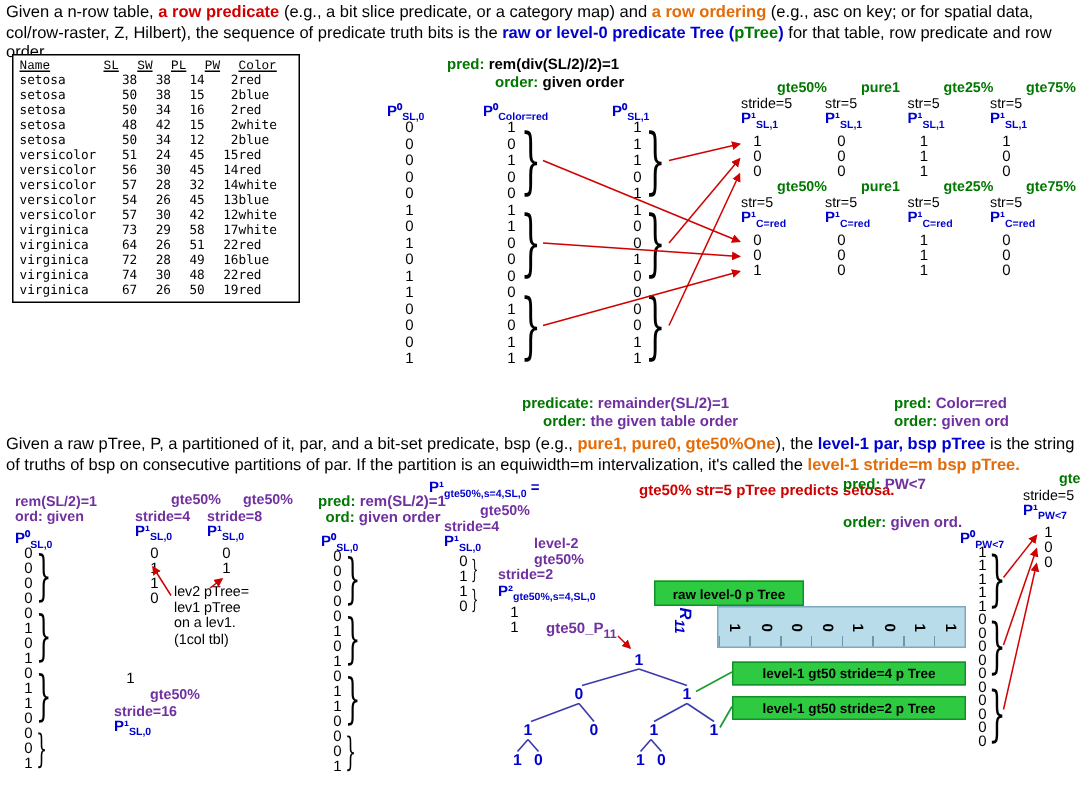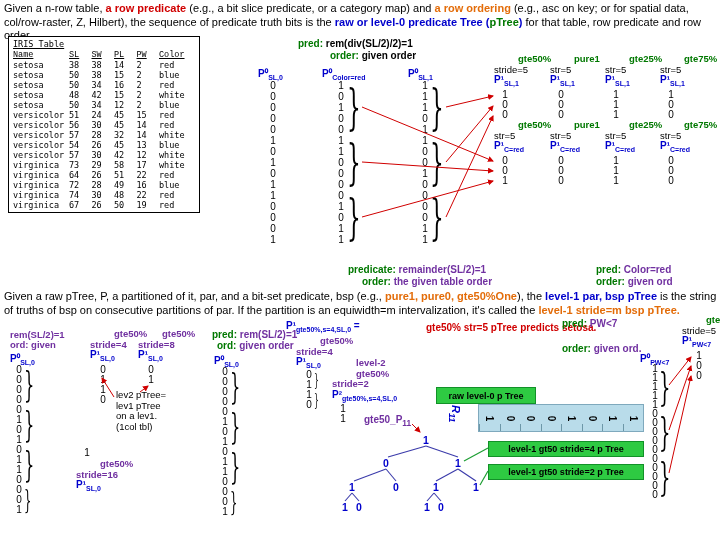--- a/index.html
+++ b/index.html
@@ -16,21 +16,21 @@
   .seg-pb{color:#7030a0;font-weight:bold}
   .cap{font-size:10px;white-space:nowrap;}
   
   .iris{border:1.5px solid #000;padding:2px 4px;width:182px;background:#fff;
         font-family:"DejaVu Sans Mono",monospace;font-size:8.5px;line-height:10px;}
   .iris .title{text-decoration:underline;margin-bottom:1px;}
   .iris table{border-collapse:collapse;font-size:8.5px;line-height:10px;width:100%;}
   .iris th{text-decoration:underline;font-weight:normal;text-align:left;padding:0;font-family:Liberation Mono, monospace;}
   .iris td{padding:0;}
   .cname{text-align:left;width:56px;}
-  .cnum{text-align:left;min-width:16px;padding-left:2px;margin-top:44px;}
+  .cnum{text-align:right;min-width:16px;padding-left:2px;margin-top:44px;}
   .ccolor{text-align:left;padding-left:7px;}
   
   .bitcol{font-size:10px;color:#000;text-align:center;}
   .bitcol .bit{width:10px;}
   .dy11 .bit{height:11px;line-height:11px;}
   .dy10 .bit{height:10px;line-height:10px;}
   .dy9 .bit{height:9px;line-height:9px;}
   
   .pline{color:#0000cc;font-weight:bold;font-size:10px;white-space:nowrap;}
   .pline sub{font-size:7px;}
@@ -58,21 +58,20 @@
        transform:rotate(90deg);transform-origin:left top;white-space:nowrap;}
   .gp11{color:#7030a0;font-weight:bold;font-size:10px;white-space:nowrap;}
   svg.overlay{position:absolute;left:0;top:0;width:720px;height:540px;pointer-events:none;}
 </style>
 </head>
 <body>
 
 <div class="abs para" style="left:4px;top:2px;width:713px;"><span class="seg-k">Given a n-row table, </span><span class="seg-r">a row predicate</span><span class="seg-k"> (e.g., a bit slice predicate, or a category map) and </span><span class="seg-o">a row ordering</span><span class="seg-k"> (e.g., asc on key; or for spatial data, col/row-raster, Z, Hilbert), the sequence of predicate truth bits is the </span><span class="seg-b">raw or level-0 predicate Tree</span><span class="seg-b"> (</span><span class="seg-g">pTree</span><span class="seg-b">)</span><span class="seg-k"> for that table, row predicate and row order.</span></div>
 
 <div class="abs iris" style="left:8px;top:36px;">
-  <div class="title">IRIS Table</div>
   <table>
       <thead>
         <tr>
           <th>Name</th>
           <th>SL</th>
           <th>SW</th>
           <th>PL</th>
           <th>PW</th>
           <th>Color</th>
         </tr>

